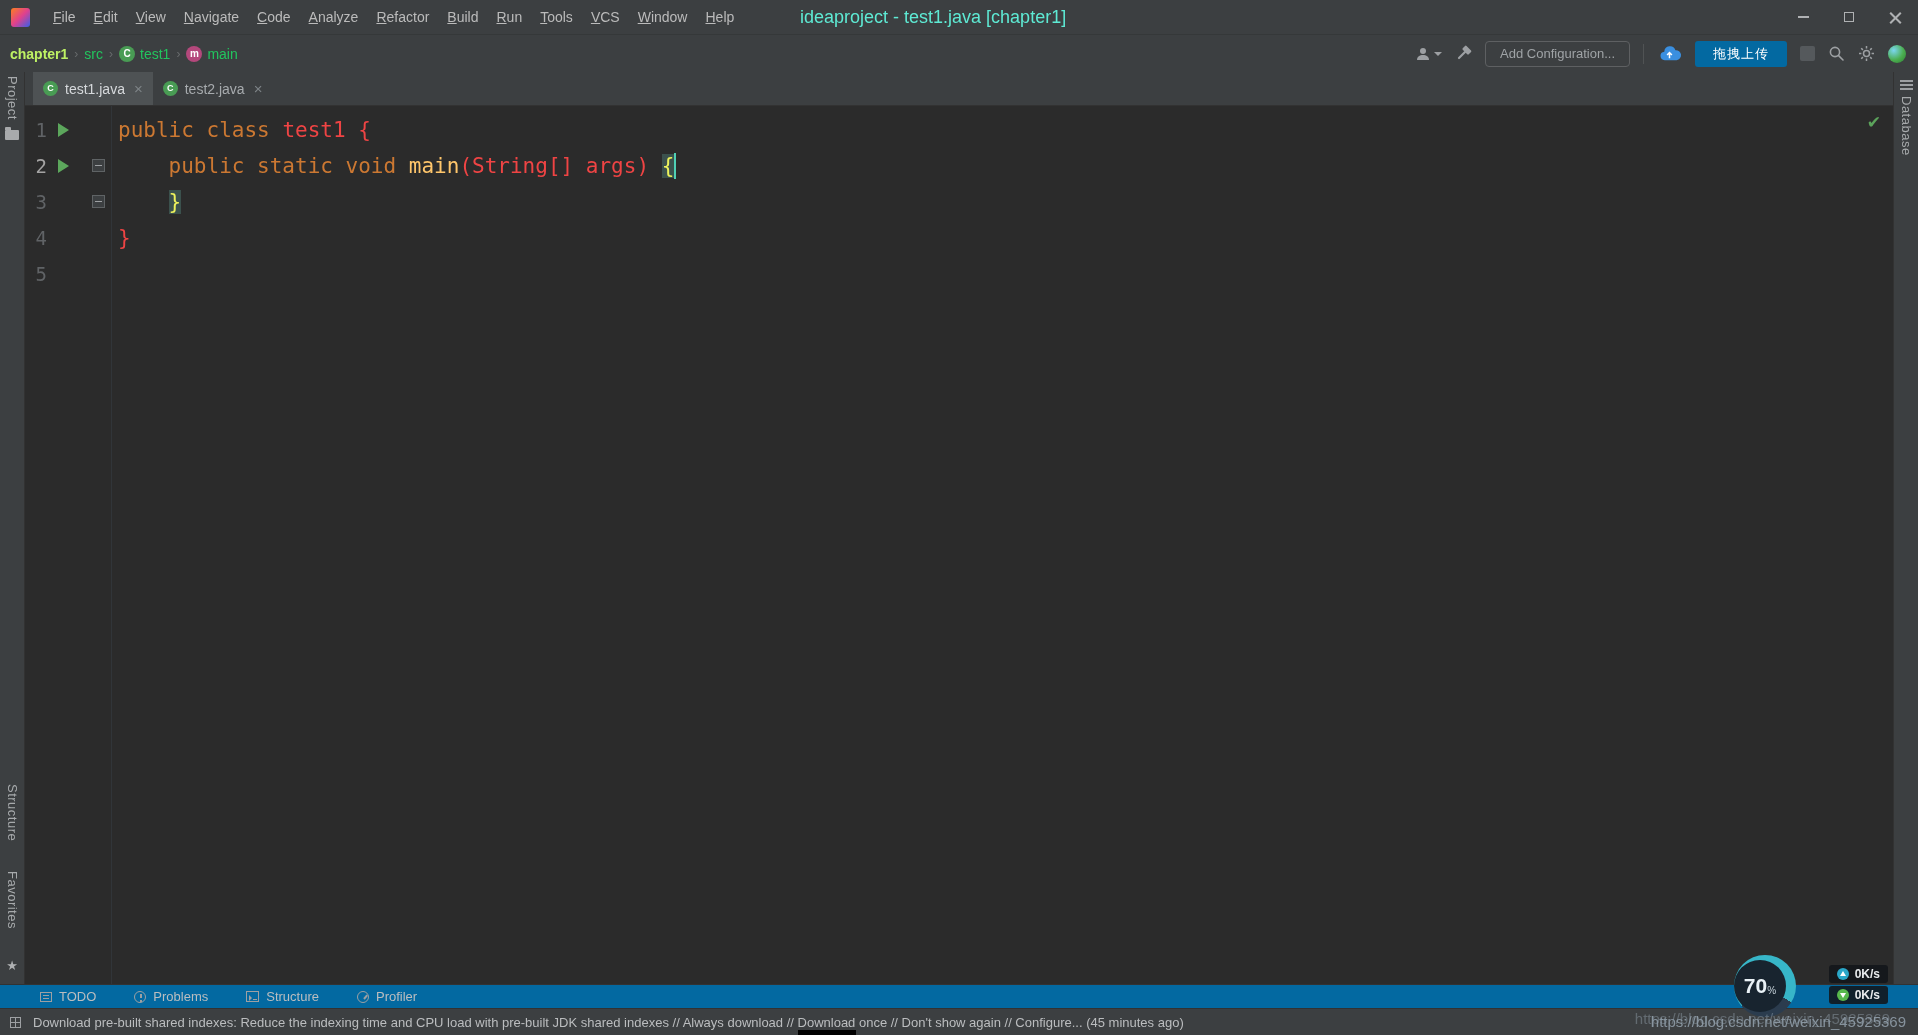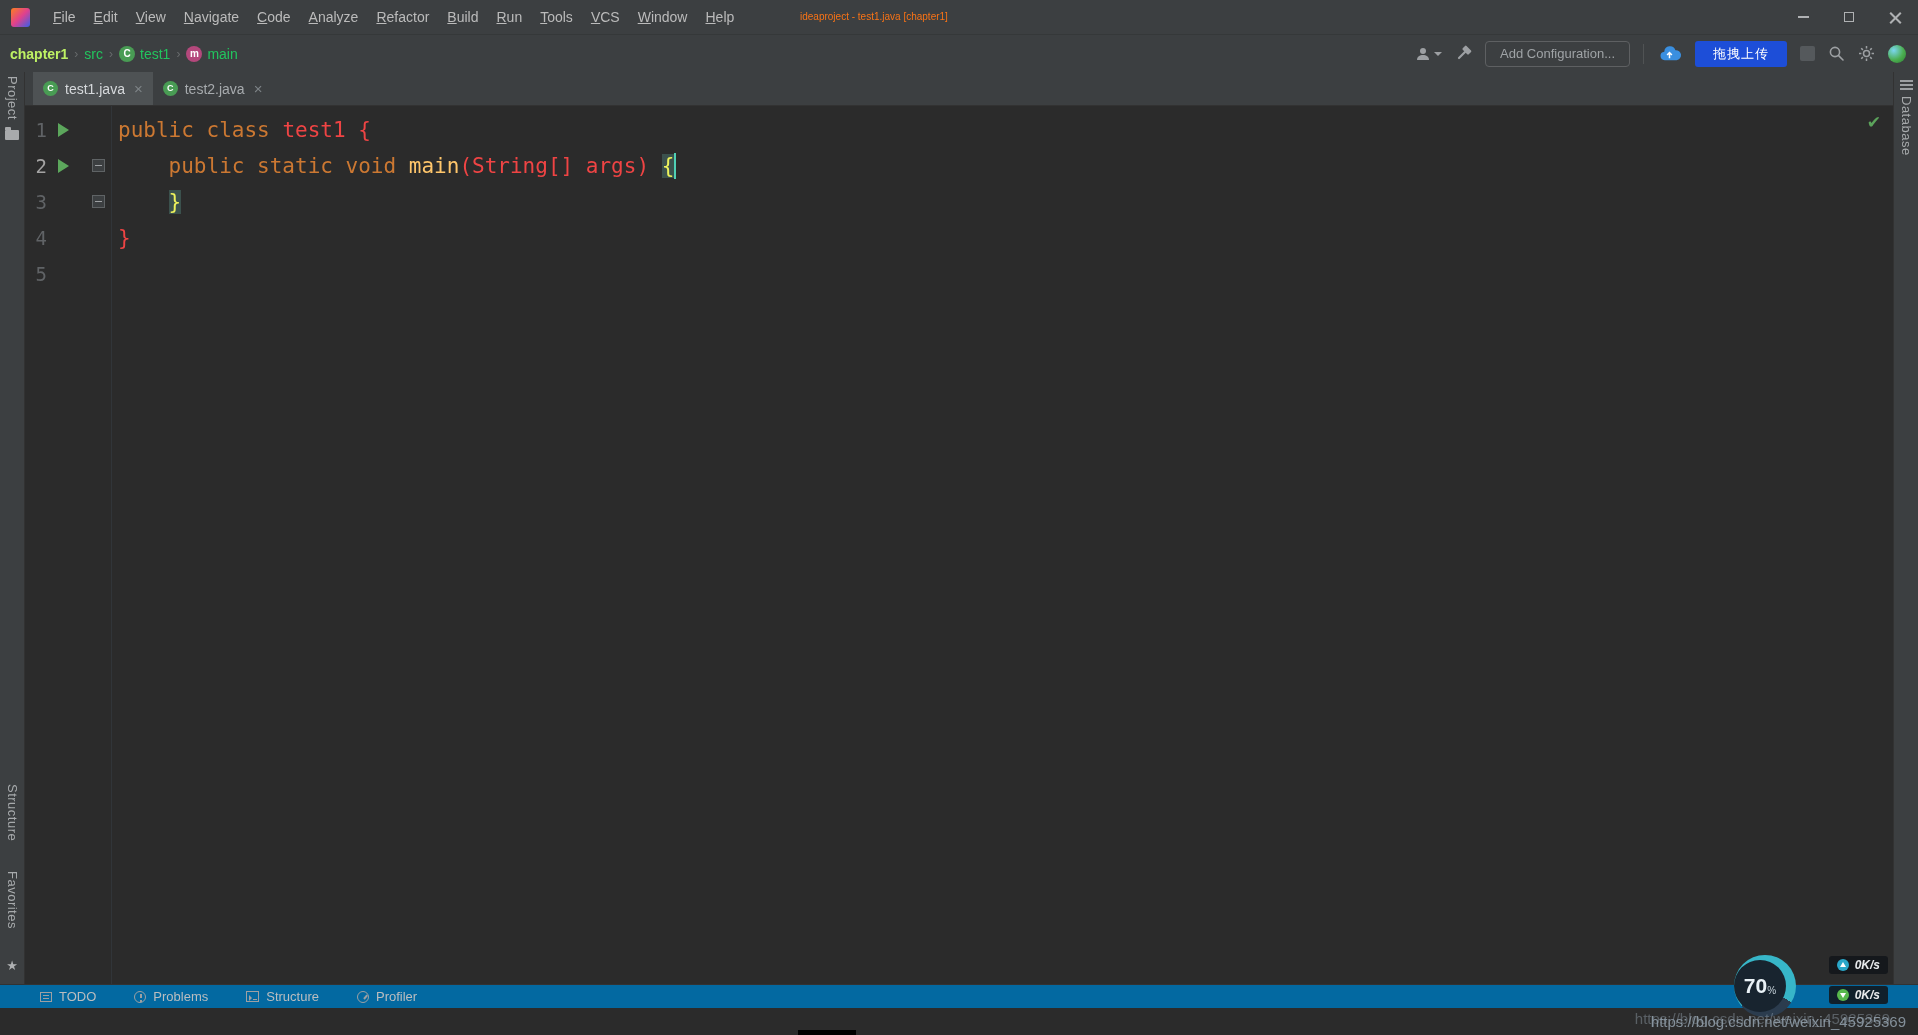--- a/index.html
+++ b/index.html
@@ -8,21 +8,21 @@
     background:#2B2B2B;font-family:"Liberation Sans",sans-serif;
     -webkit-font-smoothing:antialiased;user-select:none;
   }
   
   #titlebar{height:34px;background:#3C3F41;display:flex;align-items:center;position:relative;}
   .logo{width:19px;height:19px;border-radius:3px;margin:0 14px 0 11px;flex:none;
     background:linear-gradient(135deg,#FC7F20 0%,#E0418D 50%,#375FEA 100%);}
   #menubar{display:flex;}
   .menu-item{display:inline-block;padding:0 9px;font-size:14px;color:#BBBBBB;line-height:34px;cursor:default;white-space:nowrap;}
   .menu-item .mn{text-decoration:underline;}
-  #window-title{position:absolute;left:800px;top:0;line-height:34px;font-size:10px;color:#f97316;white-space:nowrap;}
+  #window-title{position:absolute;left:800px;top:0;line-height:34px;font-size:18px;color:#5eead4;white-space:nowrap;}
   #win-controls{position:absolute;right:0;top:0;height:34px;display:flex;}
   .wc{width:46px;height:34px;display:flex;align-items:center;justify-content:center;}
   .glyph-min{width:11px;height:2px;background:#AFB1B3;}
   .glyph-max{width:10px;height:10px;border:1px solid #AFB1B3;box-sizing:border-box;}
   .glyph-close{position:relative;width:13px;height:13px;}
   .glyph-close::before,.glyph-close::after{content:"";position:absolute;left:-1px;top:6px;width:15px;height:2px;background:#AFB1B3;}
   .glyph-close::before{transform:rotate(45deg);}
   .glyph-close::after{transform:rotate(-45deg);}
   
   #navbar{height:38px;background:#3C3F41;border-top:1px solid #353839;display:flex;align-items:center;box-sizing:border-box;}
@@ -33,21 +33,21 @@
   .crumb-icon{width:16px;height:16px;border-radius:50%;color:#FFFFFF;font-size:10px;font-weight:bold;
     display:inline-flex;align-items:center;justify-content:center;margin-right:5px;flex:none;line-height:1;}
   .ic-class{background:#499C54;}
   .ic-method{background:#B4487C;}
   #nav-right{margin-left:auto;display:flex;align-items:center;gap:13px;padding-right:12px;}
   .nav-ic{display:flex;align-items:center;justify-content:center;cursor:pointer;}
   .caret-down{width:0;height:0;border-left:4px solid transparent;border-right:4px solid transparent;border-top:4px solid #9DA0A3;margin-left:3px;}
   #add-config{height:26px;background:transparent;border:1px solid #5E6062;border-radius:4px;color:#9FA3A6;
     font-size:13px;padding:0 14px;font-family:inherit;cursor:pointer;white-space:nowrap;}
   .vsep{width:1px;height:20px;background:#505354;}
-  #upload-btn{height:26px;background:#1d4ed8;border:none;border-radius:3px;color:#FFFFFF;font-size:13px;
+  #upload-btn{height:26px;background:#0369a1;border:none;border-radius:3px;color:#FFFFFF;font-size:13px;
     padding:0 18px;font-family:Liberation Serif, serif;cursor:pointer;letter-spacing:1px;white-space:nowrap;}
   #mini-square{width:15px;height:15px;background:#55595C;border-radius:2px;cursor:pointer;}
   #sphere{width:18px;height:18px;border-radius:50%;cursor:pointer;
     background:radial-gradient(circle at 32% 30%,#7BD6F0 0%,#4BAE50 55%,#2E7D32 100%);}
   
   #workspace{position:absolute;top:72px;bottom:51px;left:0;right:0;display:flex;}
   #strip-left{width:25px;background:#3C3F41;border-right:1px solid #323232;display:flex;flex-direction:column;
     align-items:center;padding-top:4px;box-sizing:border-box;flex:none;}
   .vlabel{writing-mode:vertical-rl;font-size:13px;color:#A7AAAC;letter-spacing:0.5px;cursor:pointer;}
   .folder-icon{position:relative;width:14px;height:10px;background:#A8AAAC;border-radius:1px;margin-top:10px;cursor:pointer;}
@@ -109,21 +109,21 @@
   .grid-icon::before{content:"";position:absolute;left:4px;top:0;width:1px;height:9px;background:#9DA0A3;}
   .grid-icon::after{content:"";position:absolute;left:0;top:4px;width:9px;height:1px;background:#9DA0A3;}
   #status-msg{margin-left:12px;white-space:nowrap;cursor:pointer;}
   
   #zoom-badge{position:absolute;right:122px;bottom:18px;width:62px;height:62px;border-radius:50%;z-index:40;
     background:conic-gradient(from 230deg,#37B6C8 0%,#37B6C8 70%,#2B3C4E 70%,#2B3C4E 100%);
     display:flex;align-items:center;justify-content:flex-start;}
   .zin{width:52px;height:52px;border-radius:50%;background:#18242F;display:flex;align-items:center;justify-content:center;
     color:#EAF2F7;font-size:21px;font-weight:bold;}
   .zin .pct{font-size:10px;font-weight:normal;margin-top:9px;color:#C6D2DA;}
-  #net-widget{position:absolute;right:30px;bottom:31px;z-index:41;display:flex;flex-direction:column;gap:12px;align-items:flex-start;font-style:italic;}
+  #net-widget{position:absolute;right:30px;bottom:31px;z-index:41;display:flex;flex-direction:column;gap:3px;align-items:flex-start;}
   .net-row{display:flex;align-items:center;gap:6px;background:rgba(18,22,26,0.88);border-radius:3px;padding:2px 8px;
     color:#E8EAEC;font-size:12px;font-weight:bold;}
   .net-ic{width:12px;height:12px;border-radius:50%;position:relative;flex:none;}
   .net-ic.up{background:#2AA7C9;}
   .net-ic.down{background:#58B94C;}
   .net-ic::before{content:"";position:absolute;left:3px;width:0;height:0;border-left:3px solid transparent;border-right:3px solid transparent;}
   .net-ic.up::before{top:3px;border-bottom:5px solid #fff;}
   .net-ic.down::before{top:4px;border-top:5px solid #fff;}
   .watermark{position:absolute;z-index:50;color:#93A1AD;font-size:15px;white-space:nowrap;}
   .w1{right:12px;bottom:5px;opacity:0.85;}
@@ -305,20 +305,24 @@
       <div class="bitem">
         <span class="bicon terminal-icon"></span>
         <span class="blabel">Structure</span>
       </div>
       <div class="bitem">
         <span class="bicon profiler-icon"></span>
         <span class="blabel">Profiler</span>
       </div>
     </div>
 
+  <div id="statusbar">
+    <span class="grid-icon"></span>
+    <span id="status-msg">Download pre-built shared indexes: Reduce the indexing time and CPU load with pre-built JDK shared indexes // Always download // Download once // Don't show again // Configure... (45 minutes ago)</span>
+  </div>
 
   <div id="zoom-badge">
     <div class="zin">
       <span>70</span>
         <span class="pct">%</span>
     </div>
   </div>
 
   <div id="net-widget">
     <div class="net-row">

